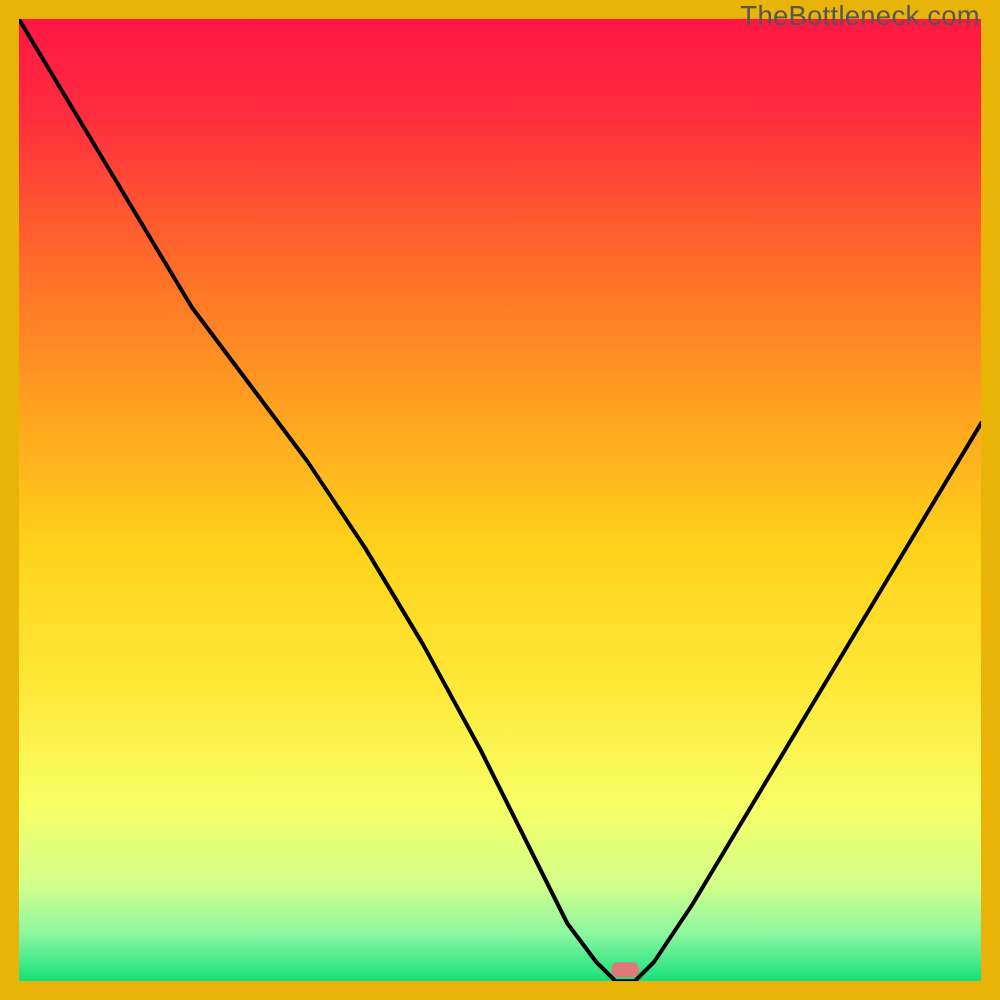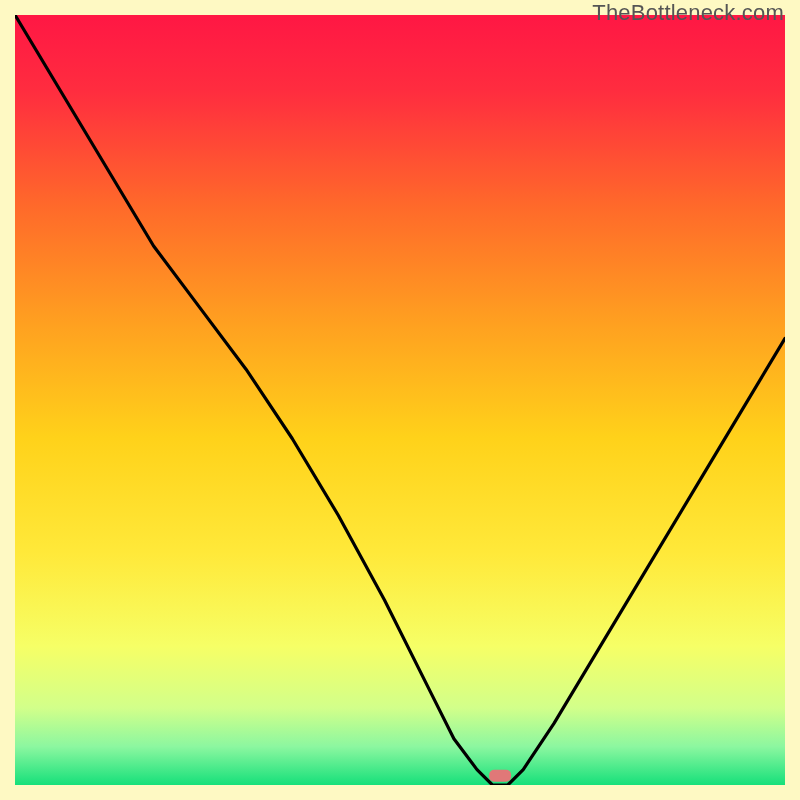--- a/index.html
+++ b/index.html
@@ -7,21 +7,21 @@
     padding: 0;
     width: 800px;
     height: 800px;
     background: #000;
     font-family: Arial, Helvetica, sans-serif;
   }
   .frame {
     position: relative;
     width: 800px;
     height: 800px;
-    background: #fef9c3;
+    background: #eab308;
   }
   .plot-area {
     position: absolute;
     left: 15px;
     top: 15px;
     width: 770px;
     height: 770px;
     overflow: hidden;
   }
   .watermark {

